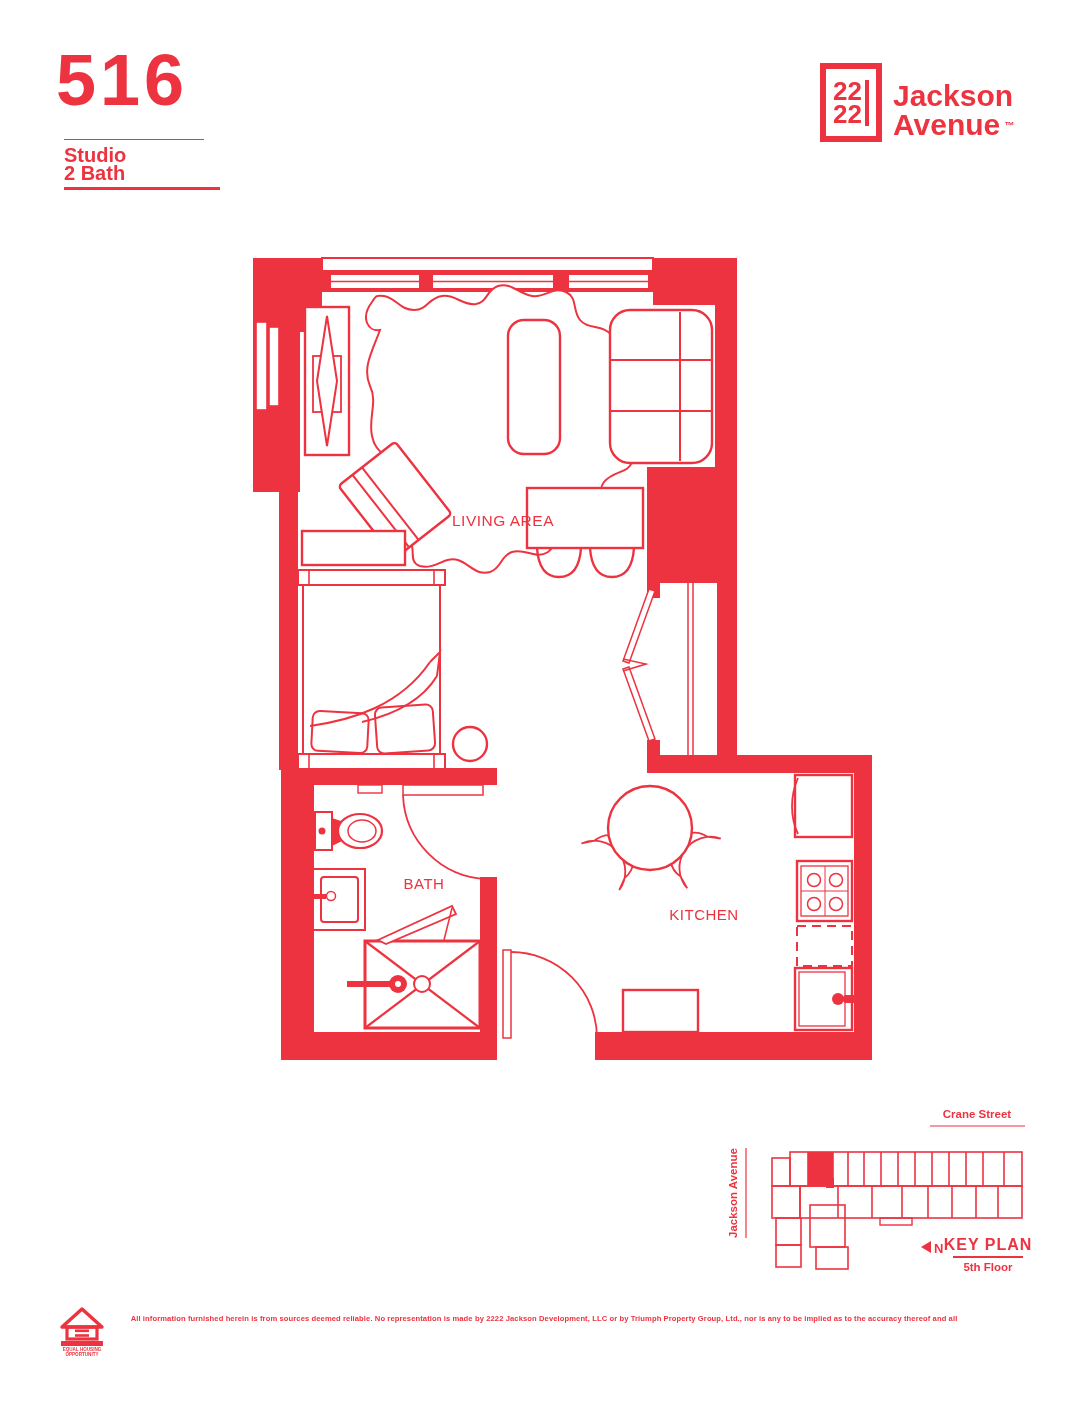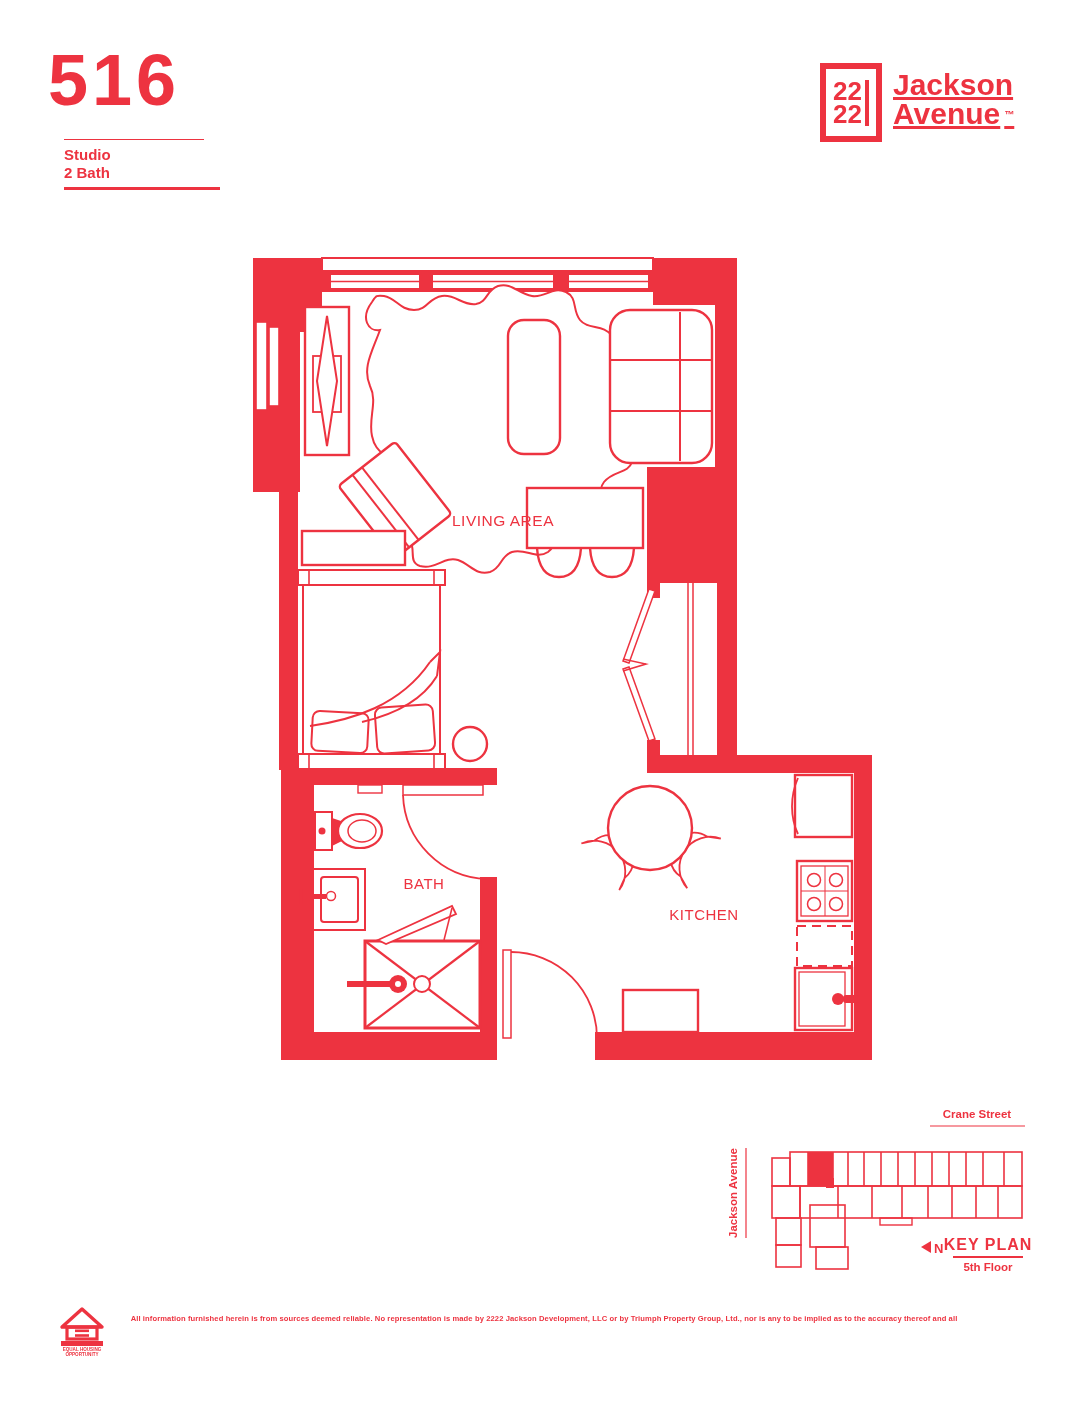--- a/index.html
+++ b/index.html
@@ -1,31 +1,31 @@
 <!DOCTYPE html>
 <html><head>
 <meta charset="utf-8">
 <style>
   html,body{margin:0;padding:0;background:#fff;}
   #page{position:relative;width:1088px;height:1408px;background:#ffffff;overflow:hidden;
         font-family:"Liberation Sans",sans-serif;color:#ED3340;}
   .abs{position:absolute;}
   
-  #unit-number{left:48px;top:44px;font-size:72px;font-weight:bold;letter-spacing:4px;line-height:72px;}
+  #unit-number{left:56px;top:44px;font-size:72px;font-weight:bold;letter-spacing:4px;line-height:72px;}
   #rule1{left:64px;top:139px;width:140px;border-top:1.6px solid #ED3340;}
-  #unit-meta{left:64px;top:146px;font-size:15px;font-weight:bold;line-height:18px;}
+  #unit-meta{left:64px;top:146px;font-size:20px;font-weight:bold;line-height:18px;}
   #unit-meta span{display:block;}
   #rule2{left:64px;top:187px;width:156px;border-top:3px solid #ED3340;}
   
   #brand{left:820px;top:63px;display:flex;gap:11px;align-items:flex-start;}
   #brand-box{width:50px;height:67px;border:6px solid #ED3340;display:flex;align-items:center;justify-content:center;gap:3px;}
   #brand-box .nums{font-size:26px;font-weight:bold;line-height:23px;text-align:center;}
   #brand-box .nums span{display:block;}
   #brand-box .bar{width:4px;height:46px;background:#ED3340;}
-  #brand-name{font-size:30px;font-weight:bold;line-height:29px;margin-top:7px;text-decoration:underline;}
+  #brand-name{font-size:30px;font-weight:bold;line-height:29px;margin-top:18px;}
   #brand-name .line{display:block;}
   #brand-name sup{font-size:10px;font-weight:bold;vertical-align:6px;margin-left:4px;}
   
   #disclaimer{left:113px;top:1314px;width:862px;font-size:7.6px;font-weight:bold;line-height:9.6px;letter-spacing:.1px;text-align:center;}
   #disclaimer span{display:block;}
   svg{position:absolute;left:0;top:0;}
   svg text{font-family:"Liberation Sans",sans-serif;fill:#ED3340;}
 </style>
 </head>
 <body>

